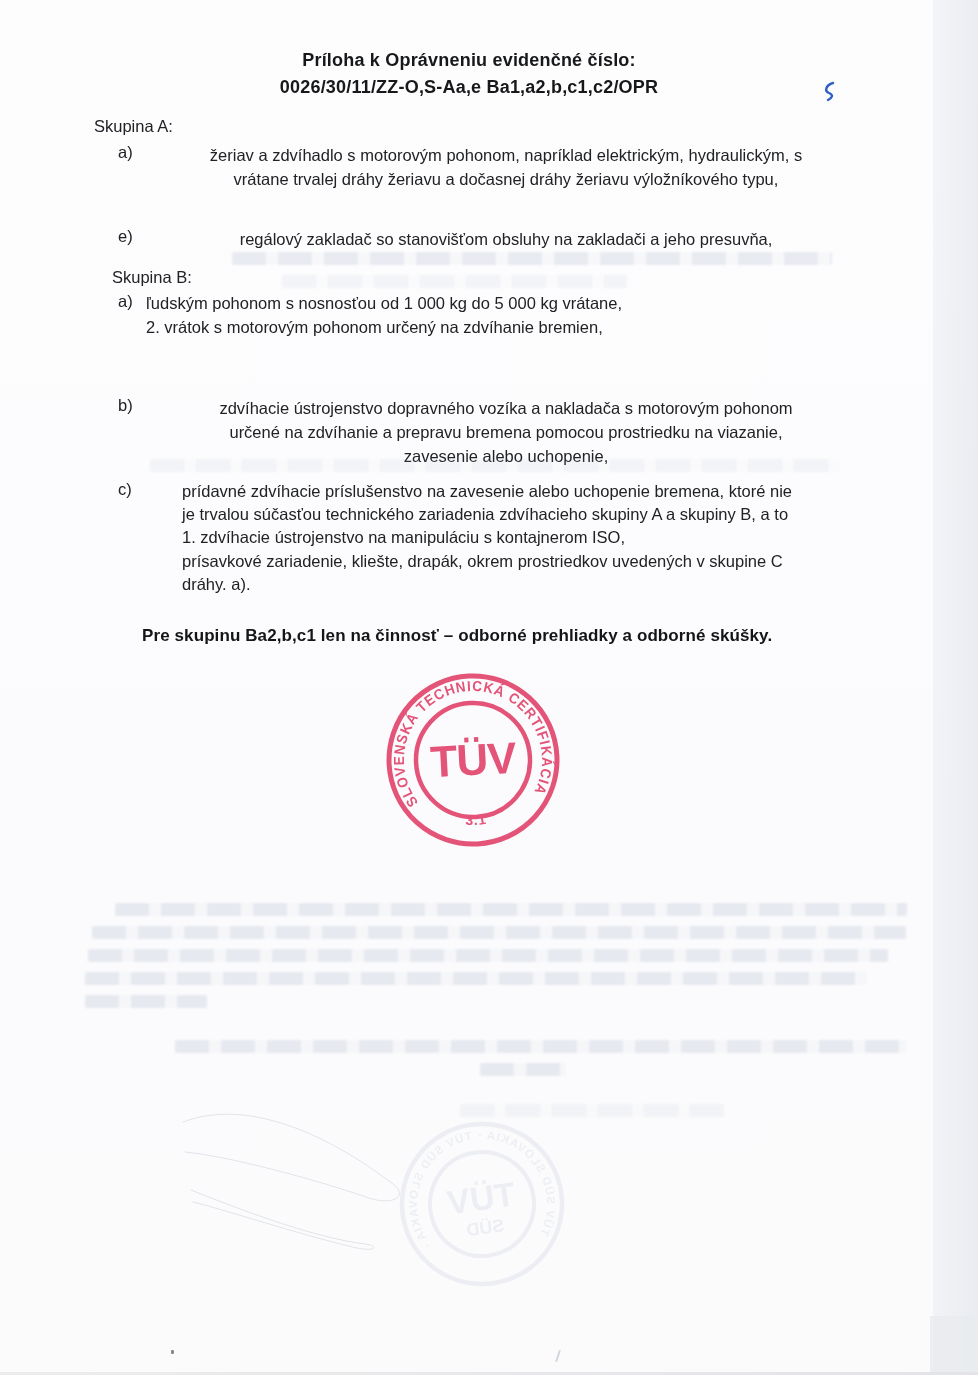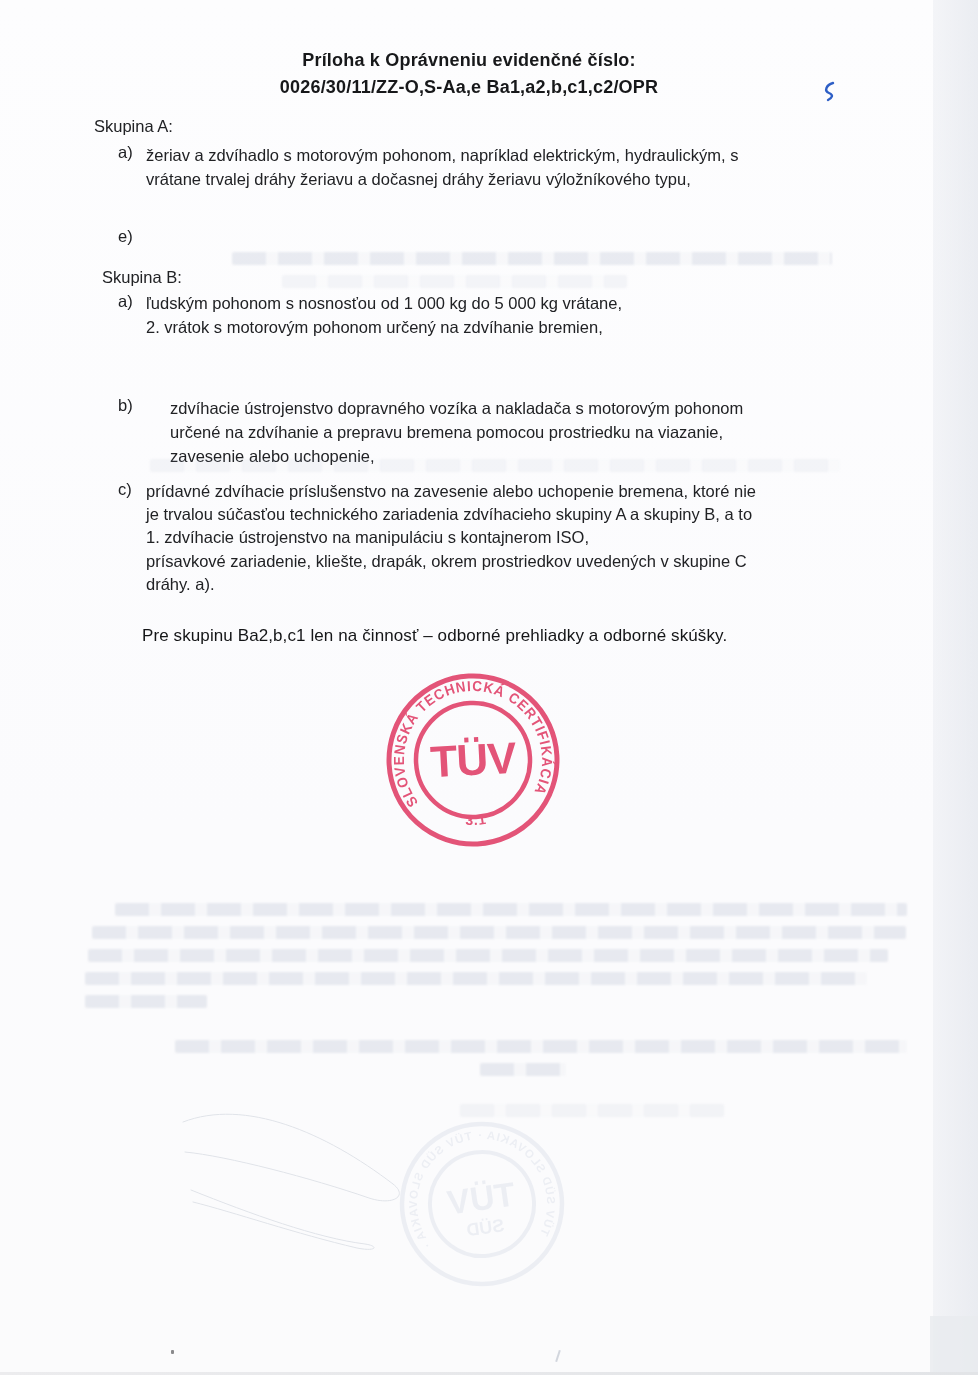--- a/index.html
+++ b/index.html
@@ -10,24 +10,24 @@
     font-family:"Liberation Sans",sans-serif;color:#1e1f21;padding-left:12px;
   }
   .abs{position:absolute;}
   .title{
     top:47px;left:0;width:938px;text-align:center;
     font-weight:bold;font-size:18px;line-height:27px;color:#17181a;letter-spacing:.2px;
   }
   .heading{font-size:16.5px;color:#212225;}
   .marker{font-size:16.5px;color:#212225;width:26px;}
   .lines{font-size:16.5px;color:#212225;width:720px;}
-  .lh24 .ln{line-height:24px;}
+  .lh24 .ln{line-height:24px;text-align:center;}
   .lh236 .ln{line-height:23.6px;}
-  .lh232 .ln{line-height:23.2px;}
-  .note{font-weight:normal;font-size:17px;color:#141517;letter-spacing:.1px;}
+  .lh232 .ln{line-height:23.2px;margin-left:36px;}
+  .note{font-weight:bold;font-size:17px;color:#141517;letter-spacing:.1px;}
   .gbar{
     position:absolute;height:13px;border-radius:2px;filter:blur(1.1px);
     background:repeating-linear-gradient(90deg,
       rgba(156,168,190,.20) 0px, rgba(156,168,190,.20) 34px,
       rgba(156,168,190,.05) 34px, rgba(156,168,190,.05) 46px);
   }
   .gbar.xlight{opacity:.5;}
   .edge-band{
     left:933px;top:0;width:45px;height:1375px;
     background:linear-gradient(90deg, rgba(226,229,236,.35), rgba(219,223,231,.55));
@@ -54,34 +54,37 @@
 
   <div class="abs heading" style="left:94px;top:117px;text-align:center;">Skupina A:</div>
 
   <div class="abs marker" style="left:118px;top:143px;">a)</div>
   <div class="abs lines lh24" style="left:146px;top:143px;">
     <div class="ln">žeriav a zdvíhadlo s motorovým pohonom, napríklad elektrickým, hydraulickým, s</div>
     <div class="ln">vrátane trvalej dráhy žeriavu a dočasnej dráhy žeriavu výložníkového typu,</div>
   </div>
 
   <div class="abs marker" style="left:118px;top:227px;">e)</div>
+  <div class="abs lines lh24" style="left:146px;top:227px;">
+    <div class="ln">regálový zakladač so stanovišťom obsluhy na zakladači a jeho presuvňa,</div>
+  </div>
 
   <div class="gbar" style="left:232px;top:252px;width:600px;"></div>
   <div class="gbar xlight" style="left:282px;top:275px;width:345px;"></div>
 
-  <div class="abs heading" style="left:102px;top:268px;">Skupina B:</div>
+  <div class="abs heading" style="left:112px;top:268px;">Skupina B:</div>
 
   <div class="abs marker" style="left:118px;top:292px;">a)</div>
   <div class="abs lines lh236" style="left:146px;top:292px;">
     <div class="ln">ľudským pohonom s nosnosťou od 1 000 kg do 5 000 kg vrátane,</div>
     <div class="ln">2. vrátok s motorovým pohonom určený na zdvíhanie bremien,</div>
   </div>
 
   <div class="abs marker" style="left:118px;top:396px;">b)</div>
-  <div class="abs lines lh24" style="left:146px;top:396px;margin-left:24px;">
+  <div class="abs lines lh24" style="left:146px;top:396px;">
     <div class="ln">zdvíhacie ústrojenstvo dopravného vozíka a nakladača s motorovým pohonom</div>
     <div class="ln">určené na zdvíhanie a prepravu bremena pomocou prostriedku na viazanie,</div>
     <div class="ln">zavesenie alebo uchopenie,</div>
   </div>
 
   <div class="gbar xlight" style="left:150px;top:459px;width:690px;"></div>
 
   <div class="abs marker" style="left:118px;top:480px;">c)</div>
   <div class="abs lines lh232" style="left:146px;top:480px;">
     <div class="ln">prídavné zdvíhacie príslušenstvo na zavesenie alebo uchopenie bremena, ktoré nie</div>

